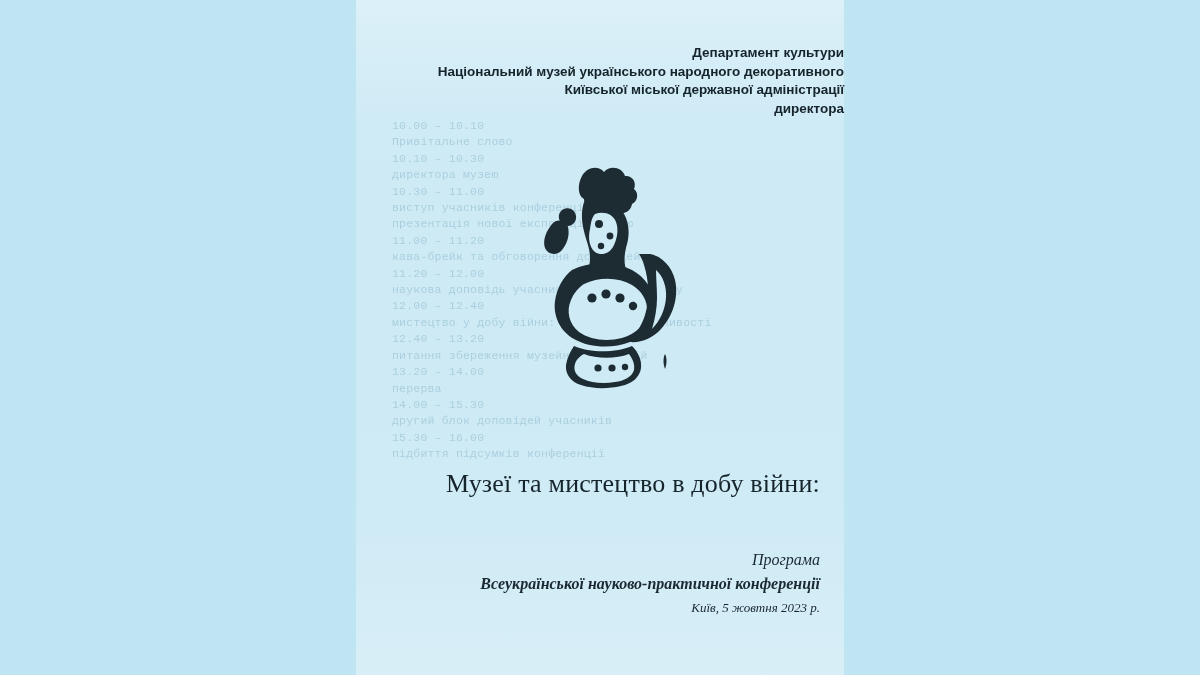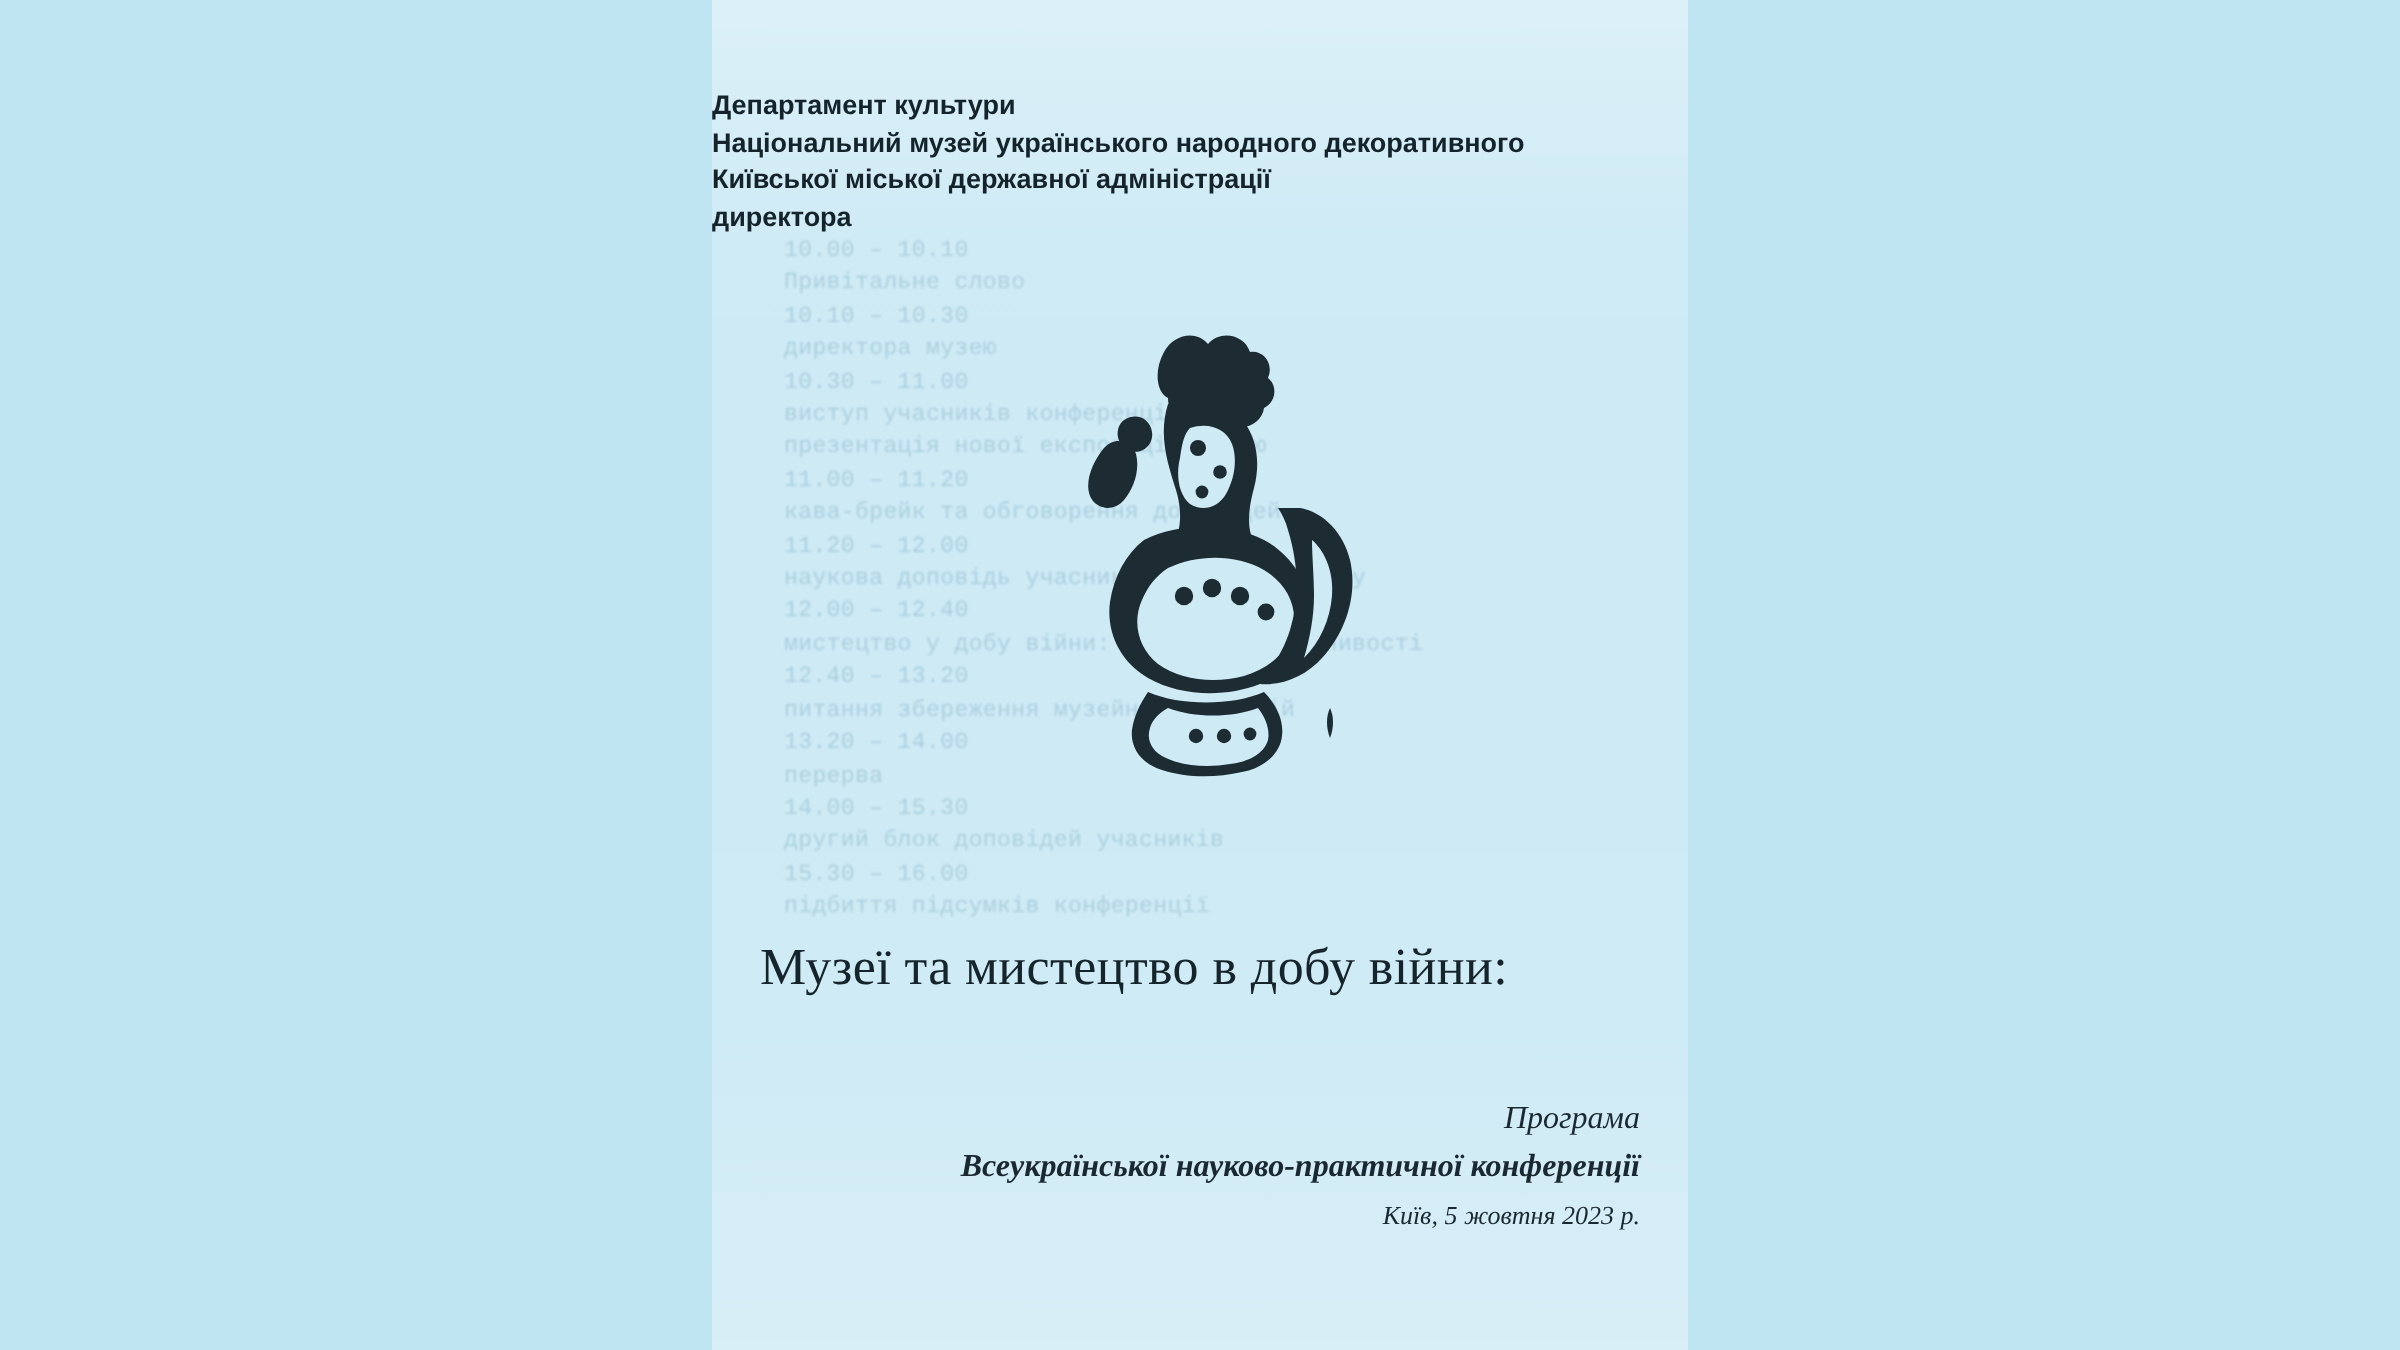--- a/index.html
+++ b/index.html
@@ -44,21 +44,21 @@
     filter: blur(0.5px);
     user-select: none;
     pointer-events: none;
     white-space: pre-line;
   }
   .header {
     position: absolute;
     left: 0;
     right: 0;
     top: 44px;
-    text-align: left;
+    text-align: right;
     color: #15232b;
     font-family: "Liberation Sans", sans-serif;
     font-weight: bold;
     font-size: 13.5px;
     line-height: 18.6px;
   }
   .header div { white-space: pre; }
   .logo-wrap {
     position: absolute;
     left: 0;
@@ -67,21 +67,21 @@
     display: flex;
     justify-content: center;
     align-items: flex-start;
   }
   .logo-wrap svg { display: block; }
   .title {
     position: absolute;
     left: 24px;
     right: 24px;
     top: 466px;
-    text-align: left;
+    text-align: right;
     color: #16242c;
     font-family: "Liberation Serif", serif;
     font-size: 26px;
     line-height: 36px;
     letter-spacing: 0.2px;
   }
   .subtitle {
     position: absolute;
     left: 24px;
     right: 24px;

